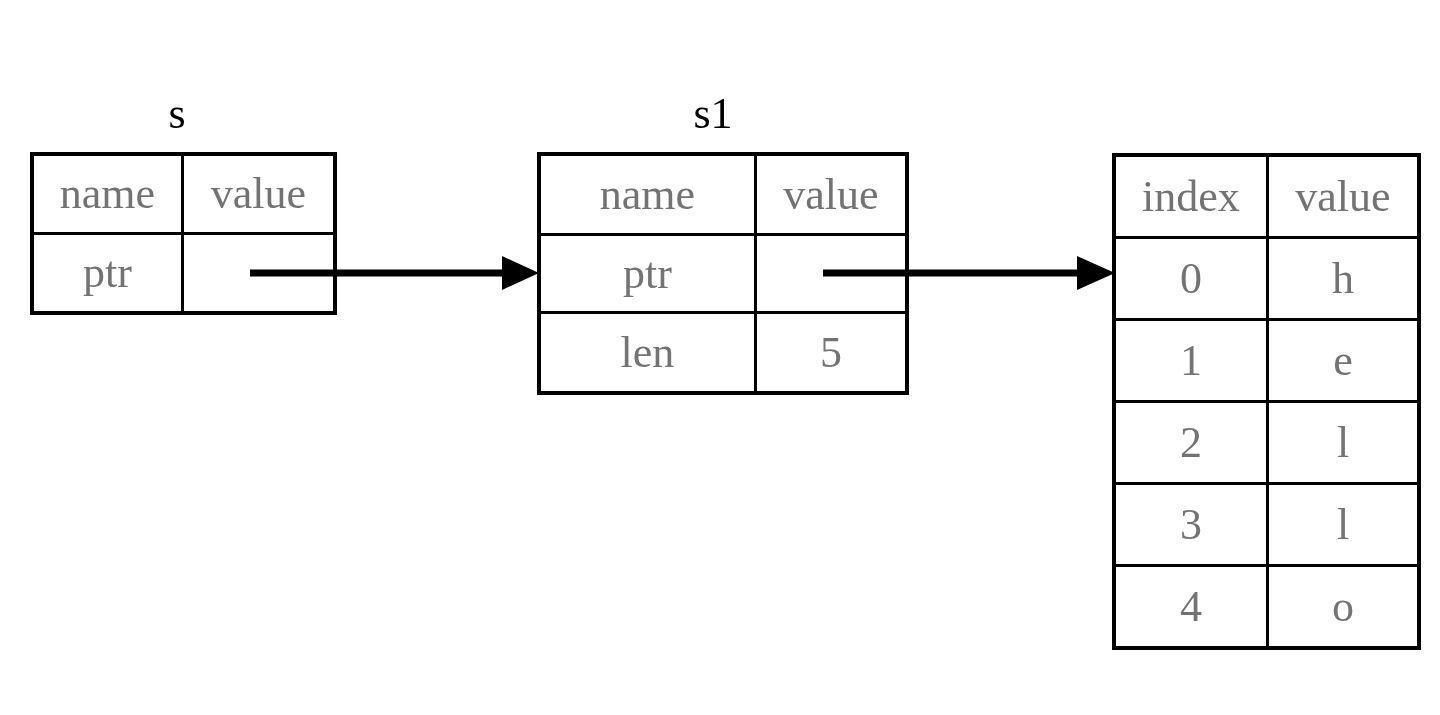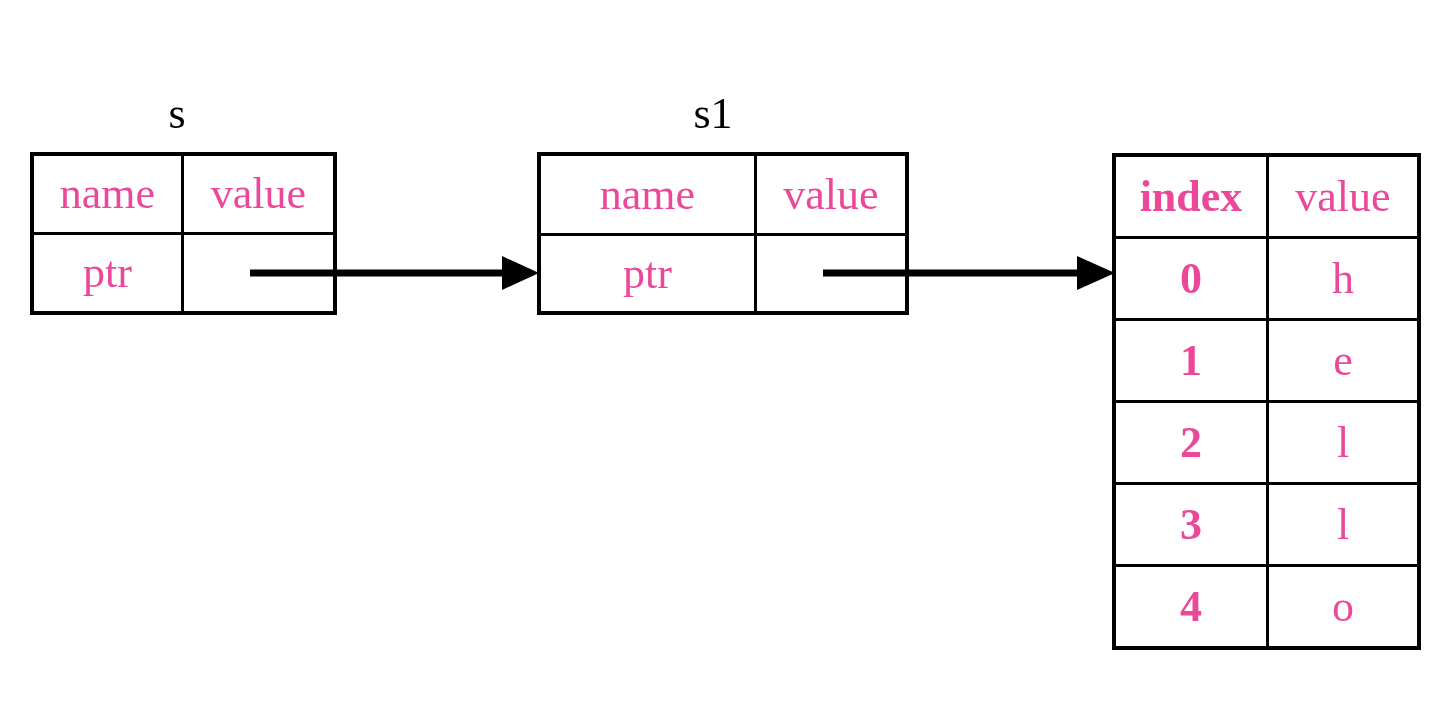--- a/index.html
+++ b/index.html
@@ -34,40 +34,40 @@
     background: #ffffff;
     border: 4px solid #000000;
   }
   .mem-table td {
     border: 3px solid #000000;
     font-size: 44px;
     line-height: 1;
     text-align: center;
     vertical-align: middle;
     padding: 0;
-    color: #ec4899;
+    color: #737373;
     background: #ffffff;
   }
   
   #table-s { left: 30px; top: 152px; width: 296px; }
   #table-s td { height: 76px; }
   #table-s .col-name { width: 147px; }
   #table-s .col-value { width: 149px; }
 
   
   #table-s1 { left: 537px; top: 152px; width: 361px; }
   #table-s1 td { height: 77px; }
   #table-s1 tr.row-ptr td { height: 75px; }
   #table-s1 .col-name { width: 213px; }
   #table-s1 .col-value { width: 148px; }
 
   
   #table-buf { left: 1112px; top: 153px; width: 298px; }
   #table-buf td { height: 79px; }
-  #table-buf .col-index { width: 150px; font-weight: bold; }
+  #table-buf .col-index { width: 150px; }
   #table-buf .col-value { width: 148px; }
 
   .arrow-svg {
     position: absolute;
     overflow: visible;
   }
   .arrow-line {
     stroke: #000000;
     stroke-width: 7;
     fill: none;
@@ -102,20 +102,24 @@
   <table class="mem-table" id="table-s1">
     <tbody>
       <tr>
         <td class="col-name">name</td>
         <td class="col-value">value</td>
       </tr>
       <tr class="row-ptr">
         <td class="col-name">ptr</td>
         <td class="col-value"></td>
       </tr>
+      <tr>
+        <td class="col-name">len</td>
+        <td class="col-value">5</td>
+      </tr>
     </tbody>
   </table>
 
   <table class="mem-table" id="table-buf">
     <tbody>
       <tr>
         <td class="col-index">index</td>
         <td class="col-value">value</td>
       </tr>
       <tr>

